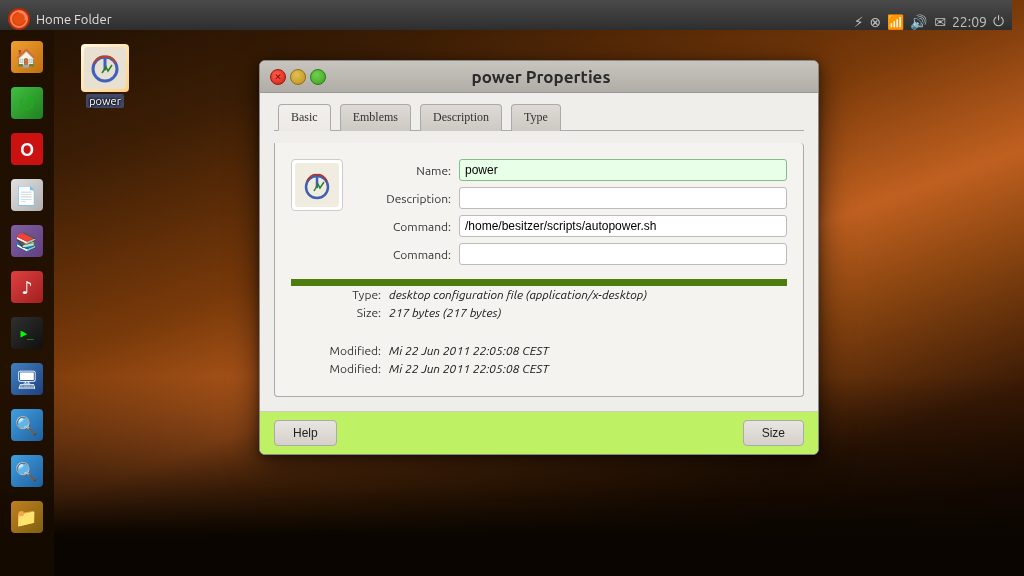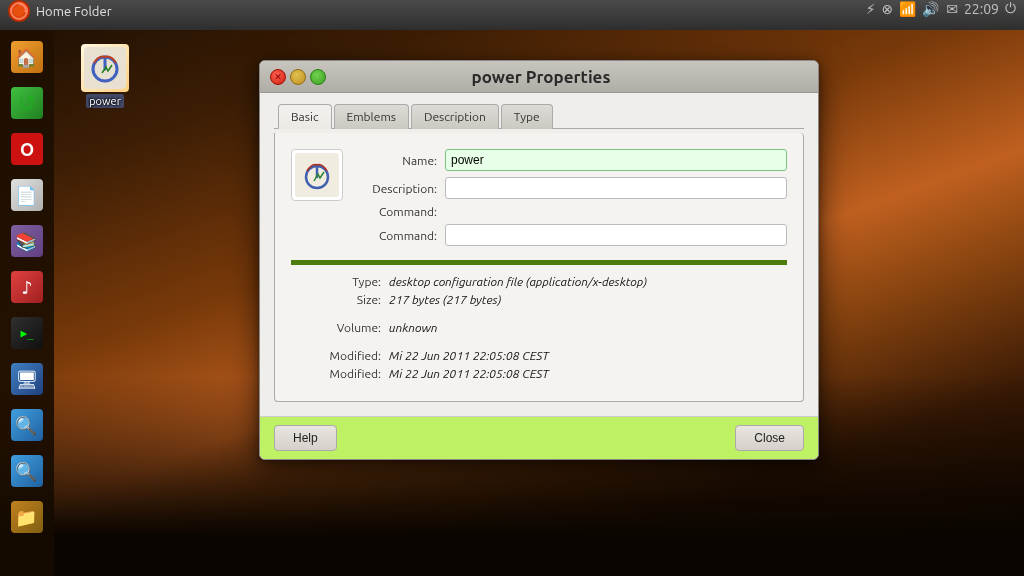--- a/index.html
+++ b/index.html
@@ -30,25 +30,25 @@
       right: 0;
       height: 200px;
       background: linear-gradient(180deg, transparent 0%, #0a0500 80%);
     }
 
     
     .top-panel {
       position: absolute;
       top: 0;
       left: 0;
-      right: 0;
+      right: 12px;
       height: 30px;
       background: linear-gradient(180deg, #4a4a4a 0%, #2e2e2e 100%);
       display: flex;
-      align-items: flex-start;
+      align-items: flex-end;
       justify-content: space-between;
       padding: 0 8px;
       z-index: 100;
     }
 
     .panel-left {
       display: flex;
       align-items: center;
       gap: 6px;
     }
@@ -232,24 +232,25 @@
       font-weight: bold;
     }
 
     .dialog-body {
       padding: 10px 14px 14px;
     }
 
     
     .tabs {
       display: flex;
-      gap: 0;
-      margin-bottom: 4px;
+      gap: 7px;
+      margin-bottom: 12px;
       border-bottom: 1px solid #aaa;
       padding-left: 4px;
+      font-family: Liberation Serif, serif;
     }
 
     .tab {
       padding: 5px 12px;
       font-size: 12px;
       cursor: pointer;
       border: 1px solid #aaa;
       border-bottom: none;
       border-radius: 4px 4px 0 0;
       background: linear-gradient(180deg, #dedad5 0%, #ccc8c2 100%);
@@ -270,21 +271,21 @@
     .tab-content {
       border: 1px solid #aaa;
       border-top: none;
       background: #f5f3f0;
       padding: 16px;
       border-radius: 0 4px 4px 4px;
     }
 
     .form-section {
       display: flex;
-      gap: 4px;
+      gap: 18px;
       margin-bottom: 14px;
     }
 
     .file-icon-preview {
       width: 52px;
       height: 52px;
       border: 1px solid #ccc;
       border-radius: 4px;
       background: white;
       display: flex;
@@ -326,22 +327,22 @@
       outline: none;
     }
 
     .form-input.name-field {
       background: #e8ffe8;
       border-color: #80c080;
     }
 
     .info-section {
       margin-top: 10px;
-      padding-top: 10px;
-      border-top: 5px solid #4d7c0f;
+      padding-top: 2px;
+      border-top: 7px solid #4d7c0f;
     }
 
     .info-row {
       display: flex;
       gap: 8px;
       margin-bottom: 5px;
       font-size: 12px;
     }
 
     .info-label {
@@ -511,57 +512,54 @@
             <div class="form-row">
               <span class="form-label">Name:</span>
               <input class="form-input name-field" type="text" value="power" style="">
             </div>
             <div class="form-row">
               <span class="form-label">Description:</span>
               <input class="form-input" type="text" value="" style="">
             </div>
             <div class="form-row">
               <span class="form-label">Command:</span>
+              <input class="form-input" type="text" value="/home/besitzer/scripts/autopower.sh" style="">
             </div>
             <div class="form-row">
               <span class="form-label">Command:</span>
               <input class="form-input" type="text" value="" style="">
             </div>
           </div>
         </div>
 
         <div class="info-section">
           <div class="info-row">
             <span class="info-label">Type:</span>
             <span class="info-value">desktop configuration file (application/x-desktop)</span>
           </div>
           <div class="info-row">
             <span class="info-label">Size:</span>
             <span class="info-value">217 bytes (217 bytes)</span>
           </div>
 
           <div class="info-spacer"></div>
 
-          <div class="info-row">
-            <span class="info-label">Volume:</span>
-            <span class="info-value">unknown</span>
-          </div>
 
           <div class="info-spacer"></div>
 
           <div class="info-row">
             <span class="info-label">Modified:</span>
             <span class="info-value">Mi 22 Jun 2011 22:05:08 CEST</span>
           </div>
           <div class="info-row">
             <span class="info-label">Modified:</span>
             <span class="info-value">Mi 22 Jun 2011 22:05:08 CEST</span>
           </div>
         </div>
       </div>
     </div>
 
     <div class="dialog-footer">
       <button class="footer-btn">Help</button>
-      <button class="footer-btn">Close</button>
+      <button class="footer-btn">Size</button>
     </div>
   </div>
 </div>
 
 </body></html>

